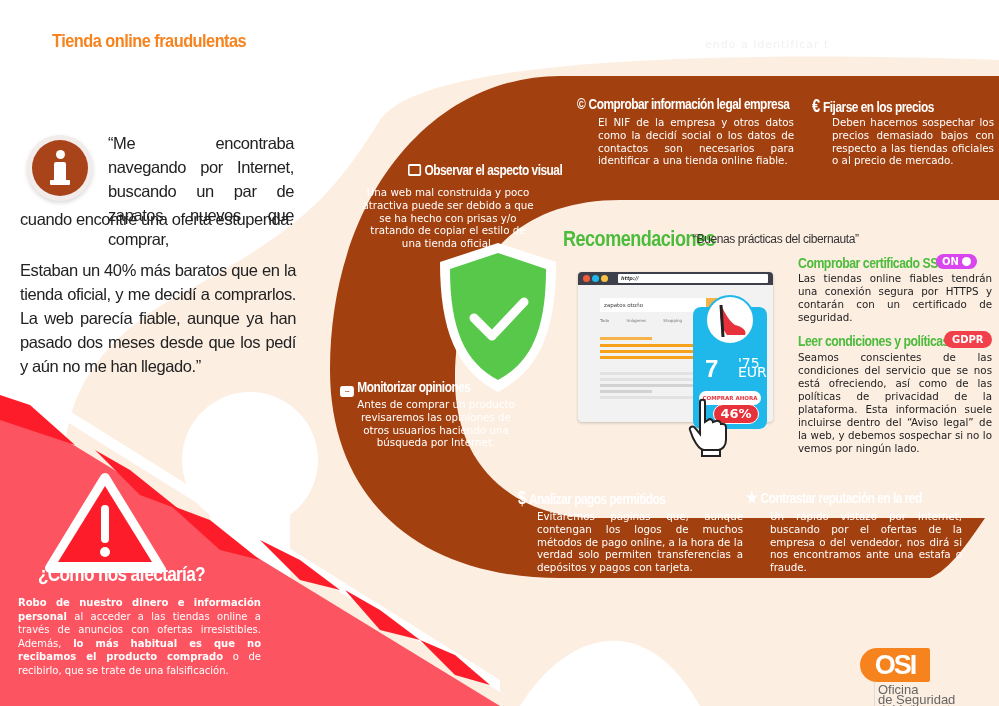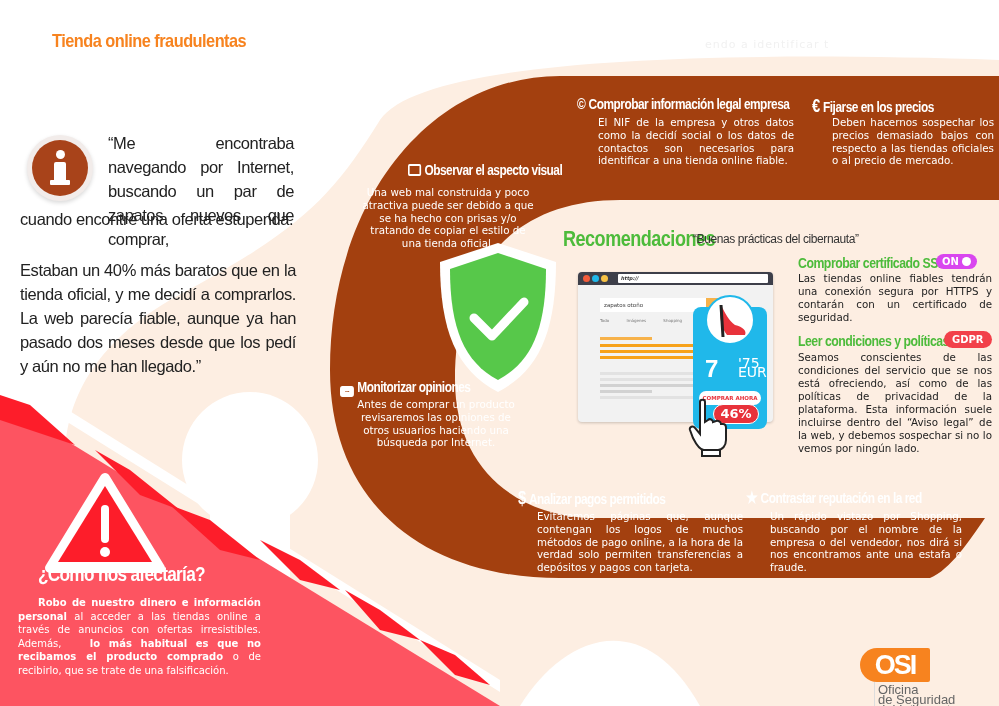--- a/index.html
+++ b/index.html
@@ -21,21 +21,21 @@
 
   .quote { color: #222; font-family: "Liberation Sans", sans-serif; font-size: 16.5px; line-height: 24px; text-align: justify; letter-spacing: -0.4px; }
   .q1 { left: 108px; top: 131px; width: 186px; }
   .q1b { left: 20px; top: 207px; width: 280px; }
   .q2 { left: 20px; top: 258px; width: 276px; }
 
   
   .warn-svg { position: absolute; left: 0; top: 390px; }
   .warn-title { left: 38px; top: 563px; color: #fff; font-family: "Liberation Sans", sans-serif; font-weight: bold; font-size: 20px; letter-spacing: -0.8px; transform: scaleX(0.86); transform-origin: left; }
   .warn-text { left: 18px; top: 596px; width: 243px; color: #fff; font-size: 10px; line-height: 13.5px; text-align: justify; }
-  .warn-text b { font-weight: bold; margin-left: 20px; }
+  .warn-text b { font-weight: bold; }
 
   
   .band-svg { position: absolute; left: 0; top: 0; }
 
   .sec-h { color: #fff; font-family: "Liberation Sans", sans-serif; font-weight: bold; font-size: 14.5px; letter-spacing: -0.6px; white-space: nowrap; transform: scaleX(0.82); transform-origin: left; }
   .sec-p { color: #fff; font-size: 10.3px; line-height: 12.8px; text-align: justify; }
   .ico { display: inline-block; margin-right: 4px; font-weight: bold; }
 
   .green-h { color: #4dbb3b; font-family: "Liberation Sans", sans-serif; font-weight: bold; letter-spacing: -0.6px; white-space: nowrap; transform: scaleX(0.82); transform-origin: left; }
   .dark-p { color: #222; font-size: 10.3px; line-height: 13px; text-align: justify; }
@@ -145,21 +145,21 @@
 <div class="abs sec-p" style="left:352px; top:398px; width:168px; text-align:center;">Antes de comprar un producto revisaremos las opiniones de otros usuarios haciendo una búsqueda por Internet.</div>
 
 <div class="abs sec-h" style="left:518px; top:488px;">
   <span class="ico" style="font-size:18px;">$</span><span>Analizar pagos permitidos</span>
 </div>
 <div class="abs sec-p" style="left:537px; top:510px; width:206px;">Evitaremos páginas que, aunque contengan los logos de muchos métodos de pago online, a la hora de la verdad solo permiten transferencias a depósitos y pagos con tarjeta.</div>
 
 <div class="abs sec-h" style="left:746px; top:488px;">
   <span class="ico" style="font-size:16px;">★</span><span>Contrastar reputación en la red</span>
 </div>
-<div class="abs sec-p" style="left:770px; top:510px; width:192px;">Un rápido vistazo por Shopping, buscando por el nombre de la empresa o del vendedor, nos dirá si nos encontramos ante una estafa o fraude.</div>
+<div class="abs sec-p" style="left:770px; top:510px; width:192px;">Un rápido vistazo por Internet, buscando por el ofertas de la empresa o del vendedor, nos dirá si nos encontramos ante una estafa o fraude.</div>
 
 <div class="abs" style="left:563px; top:226px; white-space:nowrap;">
   <span class="green-h" style="font-size:22px; display:inline-block;">Recomendaciones</span>
 </div>
 <div class="abs" style="left:693px; top:232px; font-family:'Liberation Sans',sans-serif; font-size:12px; color:#333; letter-spacing:-0.4px;">“Buenas prácticas del cibernauta”</div>
 
 <div class="abs" style="left:798px; top:253px; white-space:nowrap;">
   <span class="green-h" style="font-size:15px; display:inline-block;">Comprobar certificado SSL</span>
 </div>
 <div class="abs pill" style="left:936px; top:254px; background:#d946ef;">

